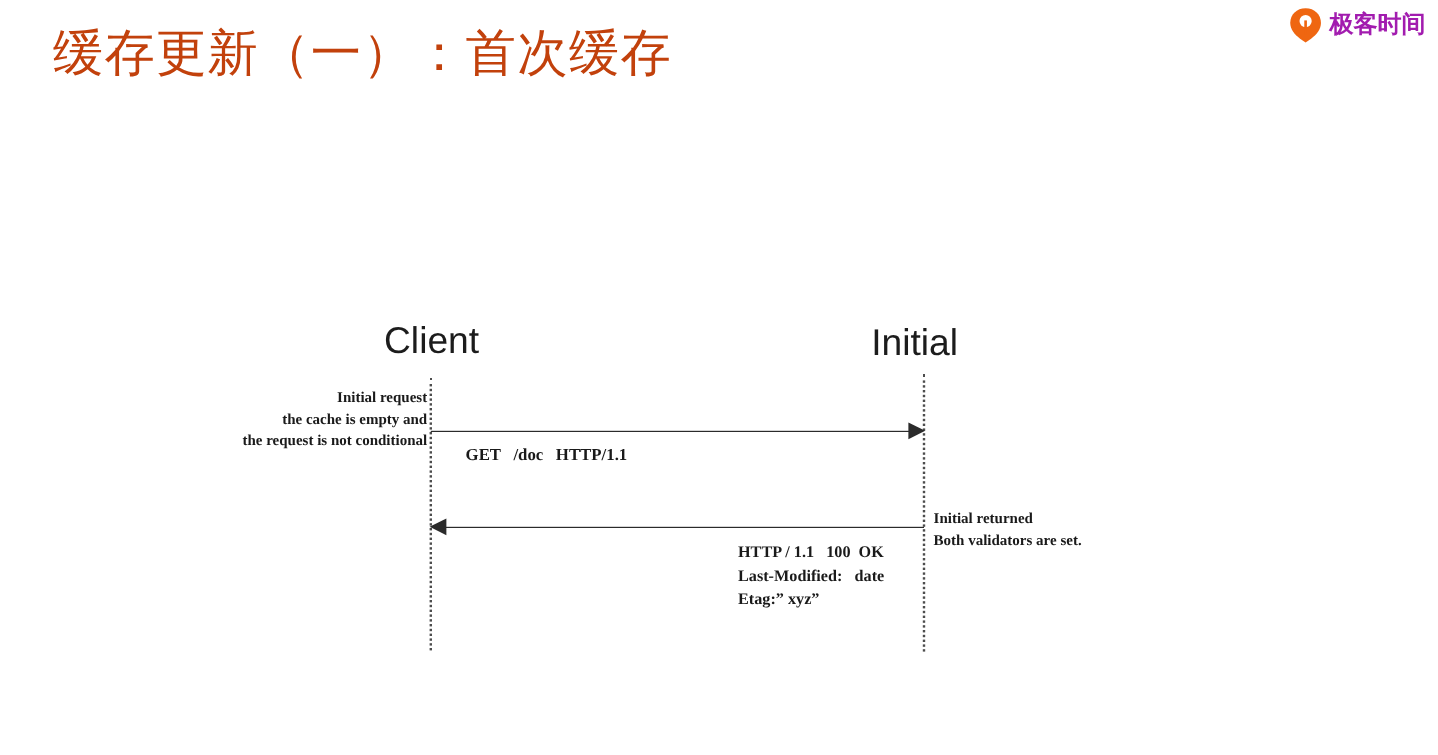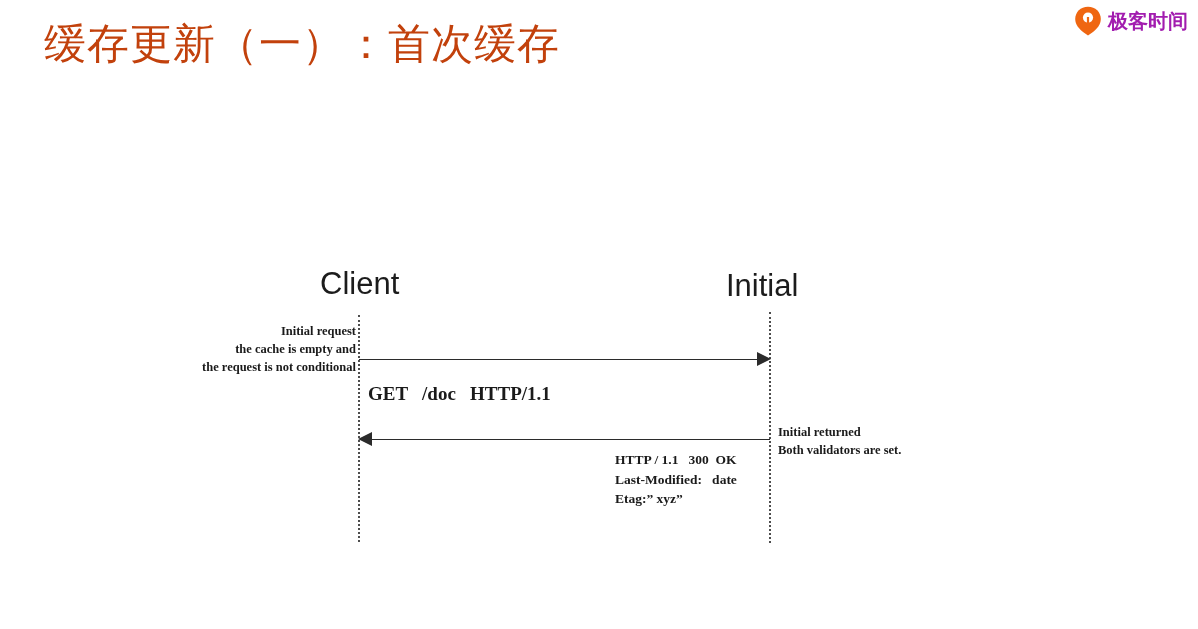--- a/index.html
+++ b/index.html
@@ -114,24 +114,23 @@
     white-space: pre;
   }
   .note.right-aligned { text-align: right; }
 
   #note-initial-request {
     left: 118px;
     top: 323px;
     width: 238px;
   }
   #msg-request-text {
-    left: 368px;
+    left: 388px;
     top: 370px;
-    font-size: 19px;
-    margin-top: 11px;
+    font-size: 14px;
   }
   #msg-response-text {
     left: 615px;
     top: 450px;
     font-size: 13.5px;
     line-height: 1.45;
   }
   #note-resource-returned {
     left: 778px;
     top: 424px;
@@ -163,19 +162,19 @@
 
   <div class="note right-aligned" id="note-initial-request">Initial request
 the cache is empty and
 the request is not conditional</div>
   <div class="msg-line" id="msg-request-line"></div>
   <div class="arrowhead" id="msg-request-arrow"></div>
   <div class="note" id="msg-request-text">GET   /doc   HTTP/1.1</div>
 
   <div class="msg-line" id="msg-response-line"></div>
   <div class="arrowhead" id="msg-response-arrow"></div>
-  <div class="note" id="msg-response-text">HTTP / 1.1   300  OK
+  <div class="note" id="msg-response-text">HTTP / 1.1   100  OK
 Last-Modified:   date
 Etag:” xyz”</div>
   <div class="note" id="note-resource-returned">Initial returned
 Both validators are set.</div>
 
 </div>
 
 </body></html>

